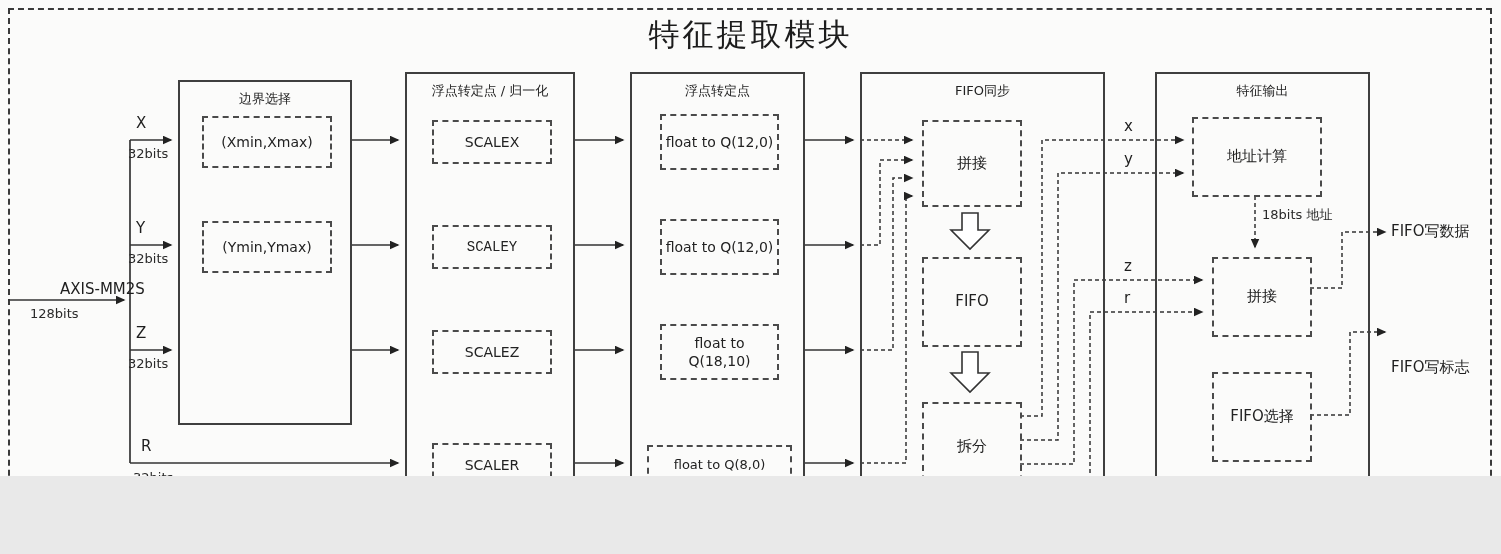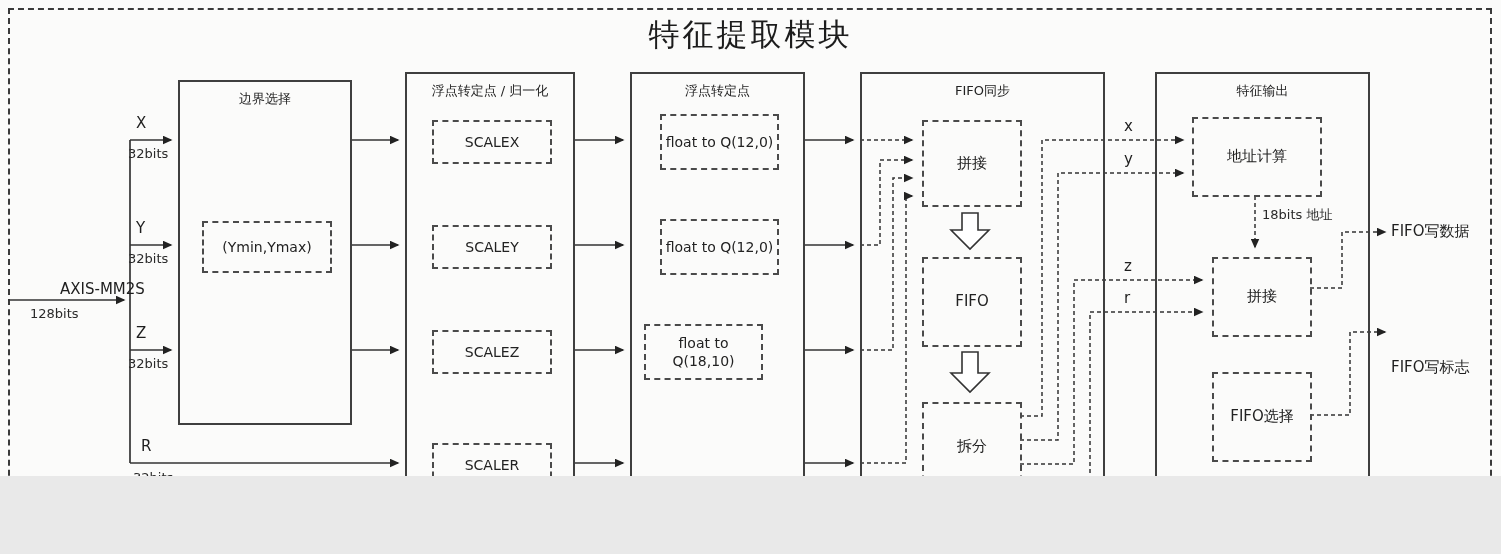--- a/index.html
+++ b/index.html
@@ -88,36 +88,38 @@
   <div class="lbl small" style="left:128px; top:146px;">32bits</div>
   <div class="lbl" style="left:136px; top:219px;">Y</div>
   <div class="lbl small" style="left:128px; top:251px;">32bits</div>
   <div class="lbl" style="left:136px; top:324px;">Z</div>
   <div class="lbl small" style="left:128px; top:356px;">32bits</div>
   <div class="lbl" style="left:141px; top:437px;">R</div>
   <div class="lbl small" style="left:133px; top:470px;">32bits</div>
 
   <div class="block" style="left:178px; top:80px; width:174px; height:345px;">
     <div class="block-title">边界选择</div>
+    <div class="dbox" style="left:22px; top:34px; width:130px; height:52px;">(Xmin,Xmax)</div>
     <div class="dbox" style="left:22px; top:139px; width:130px; height:52px;">(Ymin,Ymax)</div>
   </div>
 
   <div class="block" style="left:405px; top:72px; width:170px; height:458px;">
     <div class="block-title">浮点转定点 / 归一化</div>
     <div class="dbox" style="left:25px; top:46px; width:120px; height:44px;">SCALEX</div>
-    <div class="dbox" style="left:25px; top:151px; width:120px; height:44px;">SCALEY</div>
+    <div class="dbox" style="left:25px; top:151px; width:120px; height:44px;font-family:Liberation Mono, monospace;">SCALEY</div>
     <div class="dbox" style="left:25px; top:256px; width:120px; height:44px;">SCALEZ</div>
     <div class="dbox" style="left:25px; top:369px; width:120px; height:44px;">SCALER</div>
   </div>
 
   <div class="block" style="left:630px; top:72px; width:175px; height:458px;">
     <div class="block-title">浮点转定点</div>
     <div class="dbox" style="left:28px; top:40px; width:119px; height:56px;">float to Q(12,0)</div>
     <div class="dbox" style="left:28px; top:145px; width:119px; height:56px;">float to Q(12,0)</div>
-    <div class="dbox" style="left:12px; top:250px; width:119px; height:56px;">float to Q(18,10)</div>
+    <div class="dbox" style="left:28px; top:250px; width:119px; height:56px;">float to Q(18,10)</div>
+    <div class="dbox" style="left:15px; top:371px; width:145px; height:40px; font-size:13px;">float to Q(8,0)</div>
   </div>
 
   <div class="block" style="left:860px; top:72px; width:245px; height:458px;padding-left:27px;">
     <div class="block-title">FIFO同步</div>
     <div class="dbox" style="left:60px; top:46px; width:100px; height:87px; font-size:15px;">拼接</div>
     <div class="dbox" style="left:60px; top:183px; width:100px; height:90px; font-size:15px;">FIFO</div>
     <div class="dbox" style="left:60px; top:328px; width:100px; height:90px; font-size:15px;">拆分</div>
   </div>
 
   <div class="lbl mid" style="left:1124px; top:117px;">x</div>

